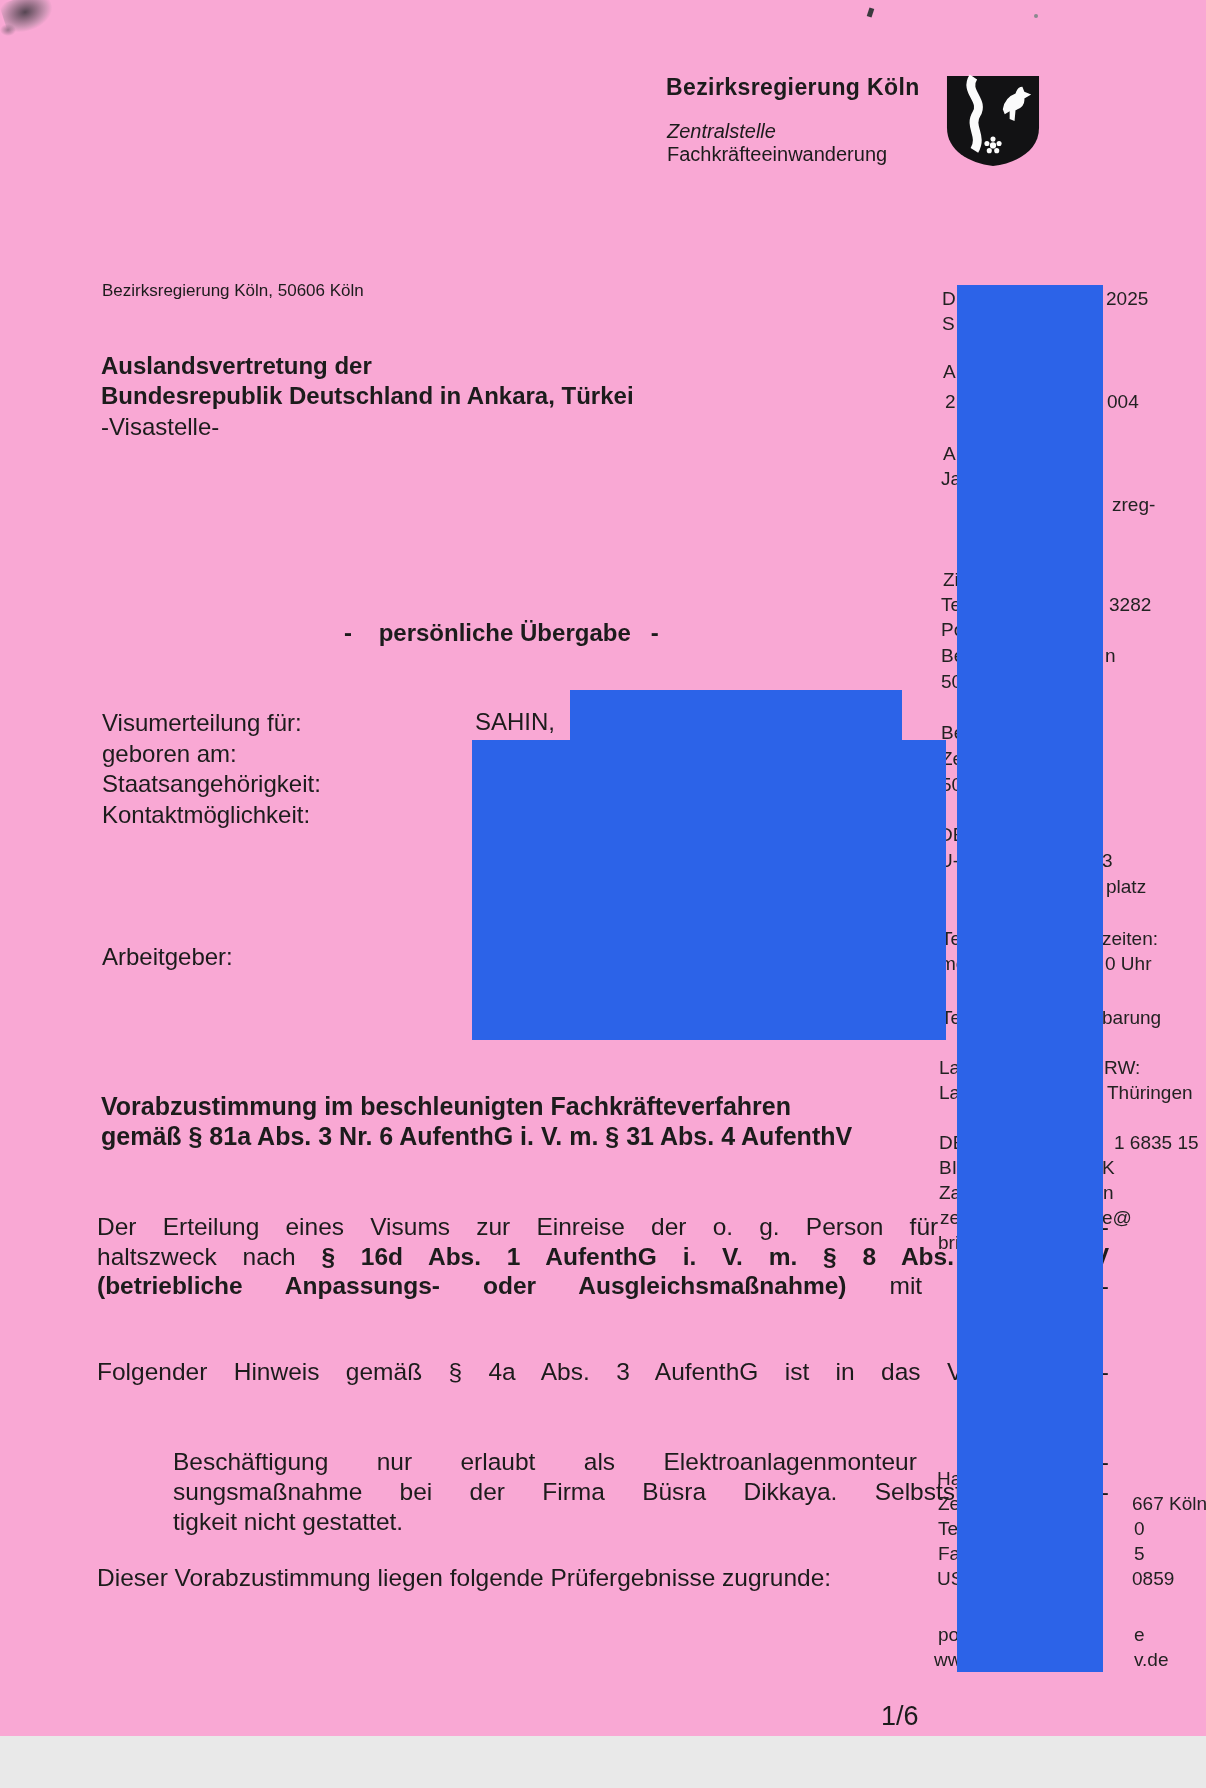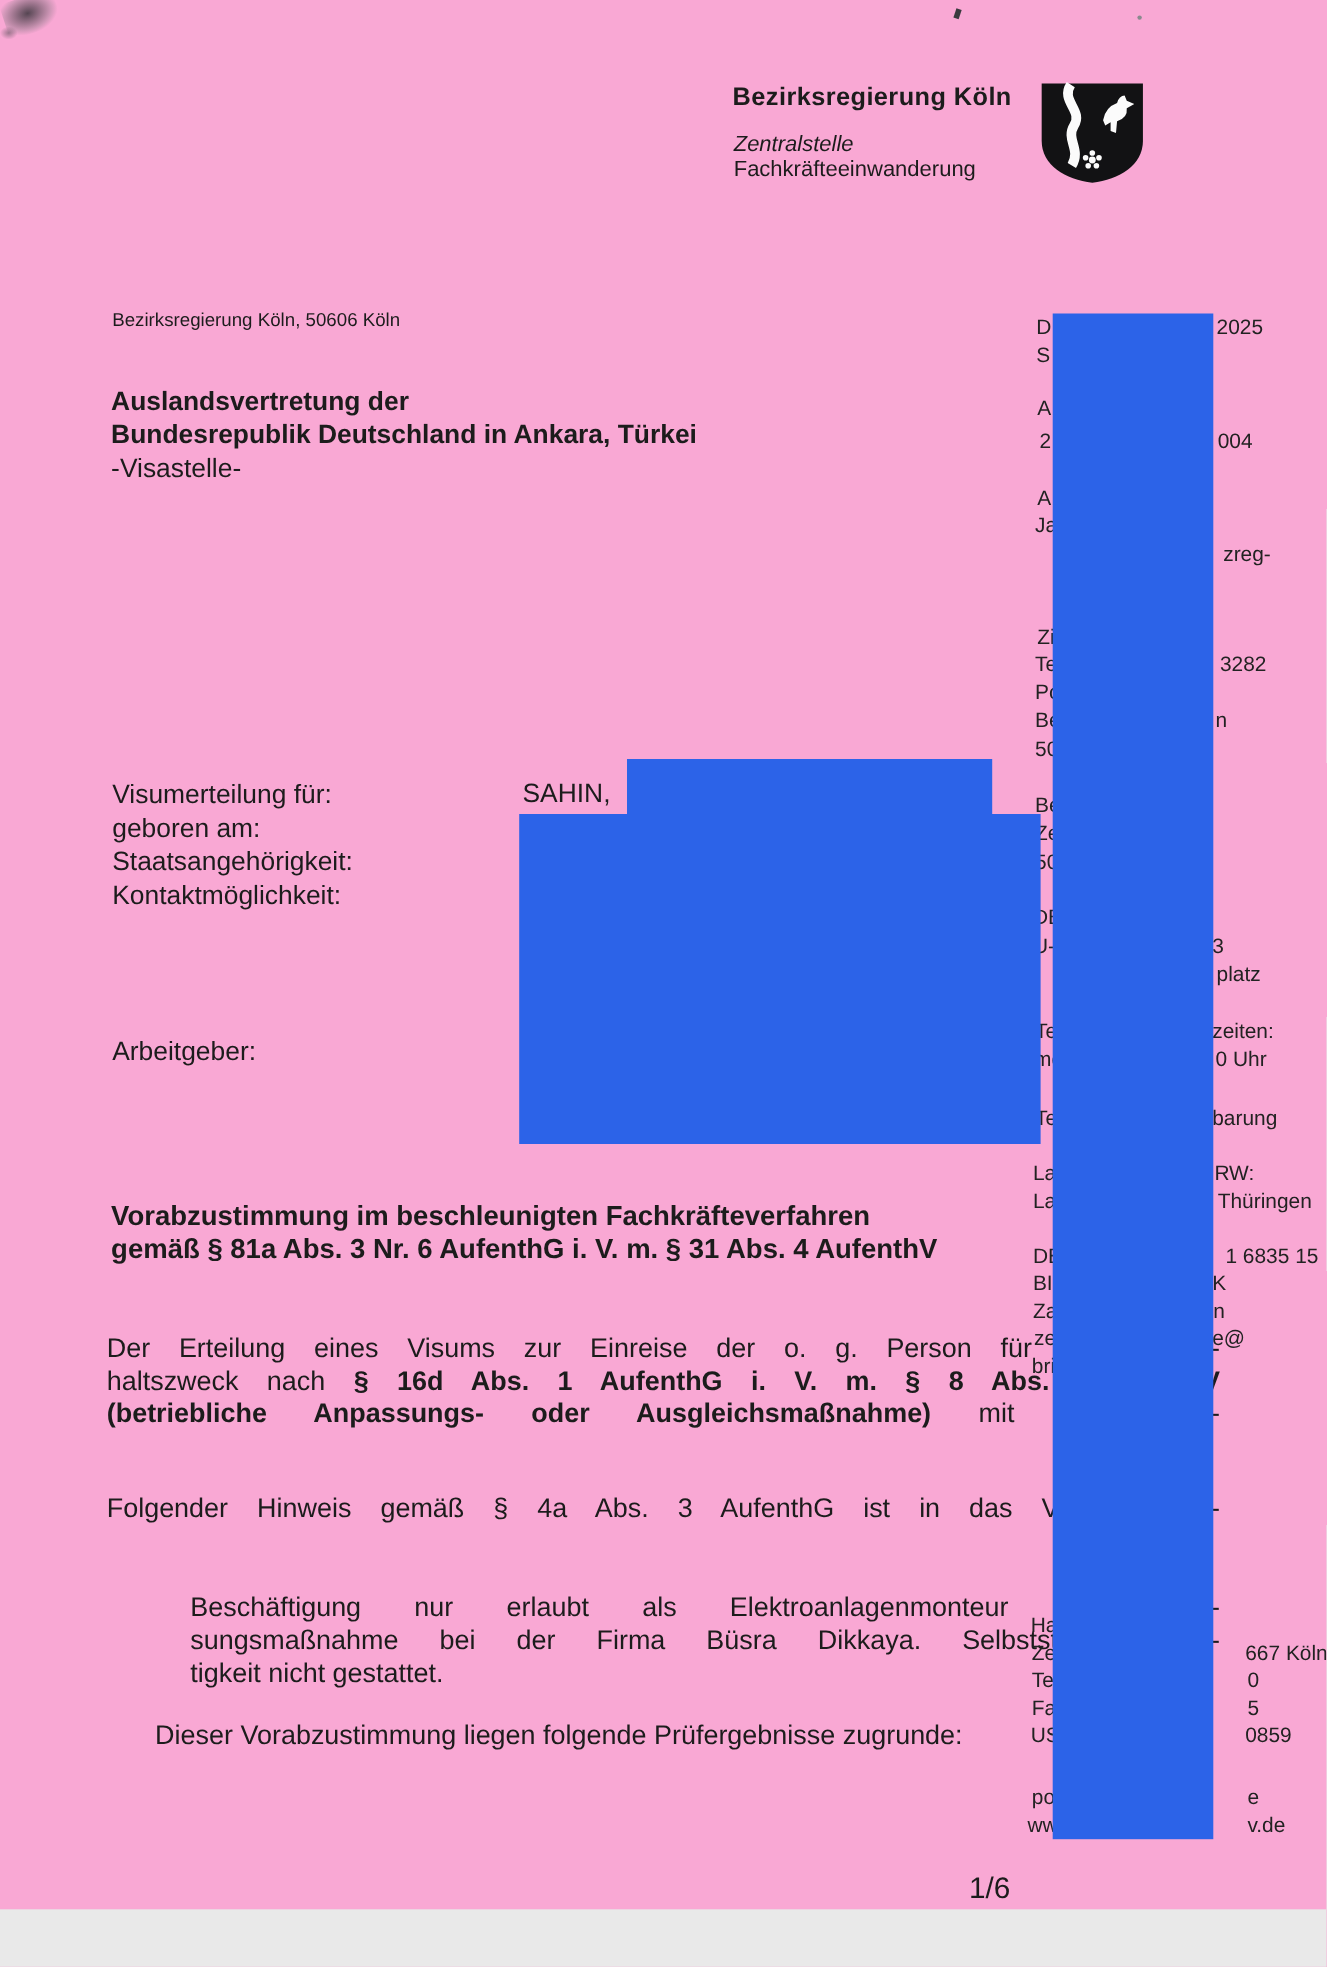--- a/index.html
+++ b/index.html
@@ -21,21 +21,21 @@
   .case-labels{left:102px;top:708px;font-size:24px;line-height:30.5px;white-space:pre;}
   .sahin{left:475px;top:708px;font-size:24px;}
   .employer{left:102px;top:943px;font-size:24px;}
   
   .subject{left:101px;top:1091px;font-size:25px;font-weight:bold;line-height:30px;white-space:pre;}
   .para{position:absolute;font-size:24.5px;line-height:29.7px;}
   .para .jline{text-align:justify;text-align-last:justify;}
   .p1{left:97px;top:1212px;width:1012px;}
   .p2{left:97px;top:1357px;width:1012px;}
   .p3{left:173px;top:1447px;width:936px;line-height:30px;}
-  .p4{left:97px;top:1563px;width:1012px;margin-left:44px;}
+  .p4{left:97px;top:1563px;width:1012px;}
   .pagenum{left:881px;top:1701px;font-size:27px;}
   
   .frag{position:absolute;font-size:19px;white-space:pre;color:#222;}
   
   .redact{position:absolute;background:#2c63e8;z-index:5;}
   .box-name{left:570px;top:690px;width:332px;height:50px;}
   .box-details{left:472px;top:740px;width:474px;height:300px;}
   .box-col{left:957px;top:285px;width:146px;height:1387px;}
   
   .bar-strip{position:absolute;left:0;top:1766px;width:1206px;height:9px;background:#f0f0f1;}
@@ -74,20 +74,21 @@
         <circle cx="46.2" cy="78.3" r="2.6"></circle>
       <circle cx="43.8" cy="70.9" r="2.6"></circle>
     </g>
   </svg>
 
   <div class="abs sender">Bezirksregierung Köln, 50606 Köln</div>
   <div class="abs rec1">Auslandsvertretung der</div>
   <div class="abs rec2">Bundesrepublik Deutschland in Ankara, Türkei</div>
   <div class="abs rec3">-Visastelle-</div>
 
+  <div class="abs uebergabe">-    persönliche Übergabe   -</div>
 
   <div class="abs case-labels">Visumerteilung für:
 geboren am:
 Staatsangehörigkeit:
 Kontaktmöglichkeit:</div>
   <div class="abs sahin">SAHIN,</div>
   <div class="abs employer">Arbeitgeber:</div>
 
   <div class="abs subject">Vorabzustimmung im beschleunigten Fachkräfteverfahren
 gemäß § 81a Abs. 3 Nr. 6 AufenthG i. V. m. § 31 Abs. 4 AufenthV</div>

